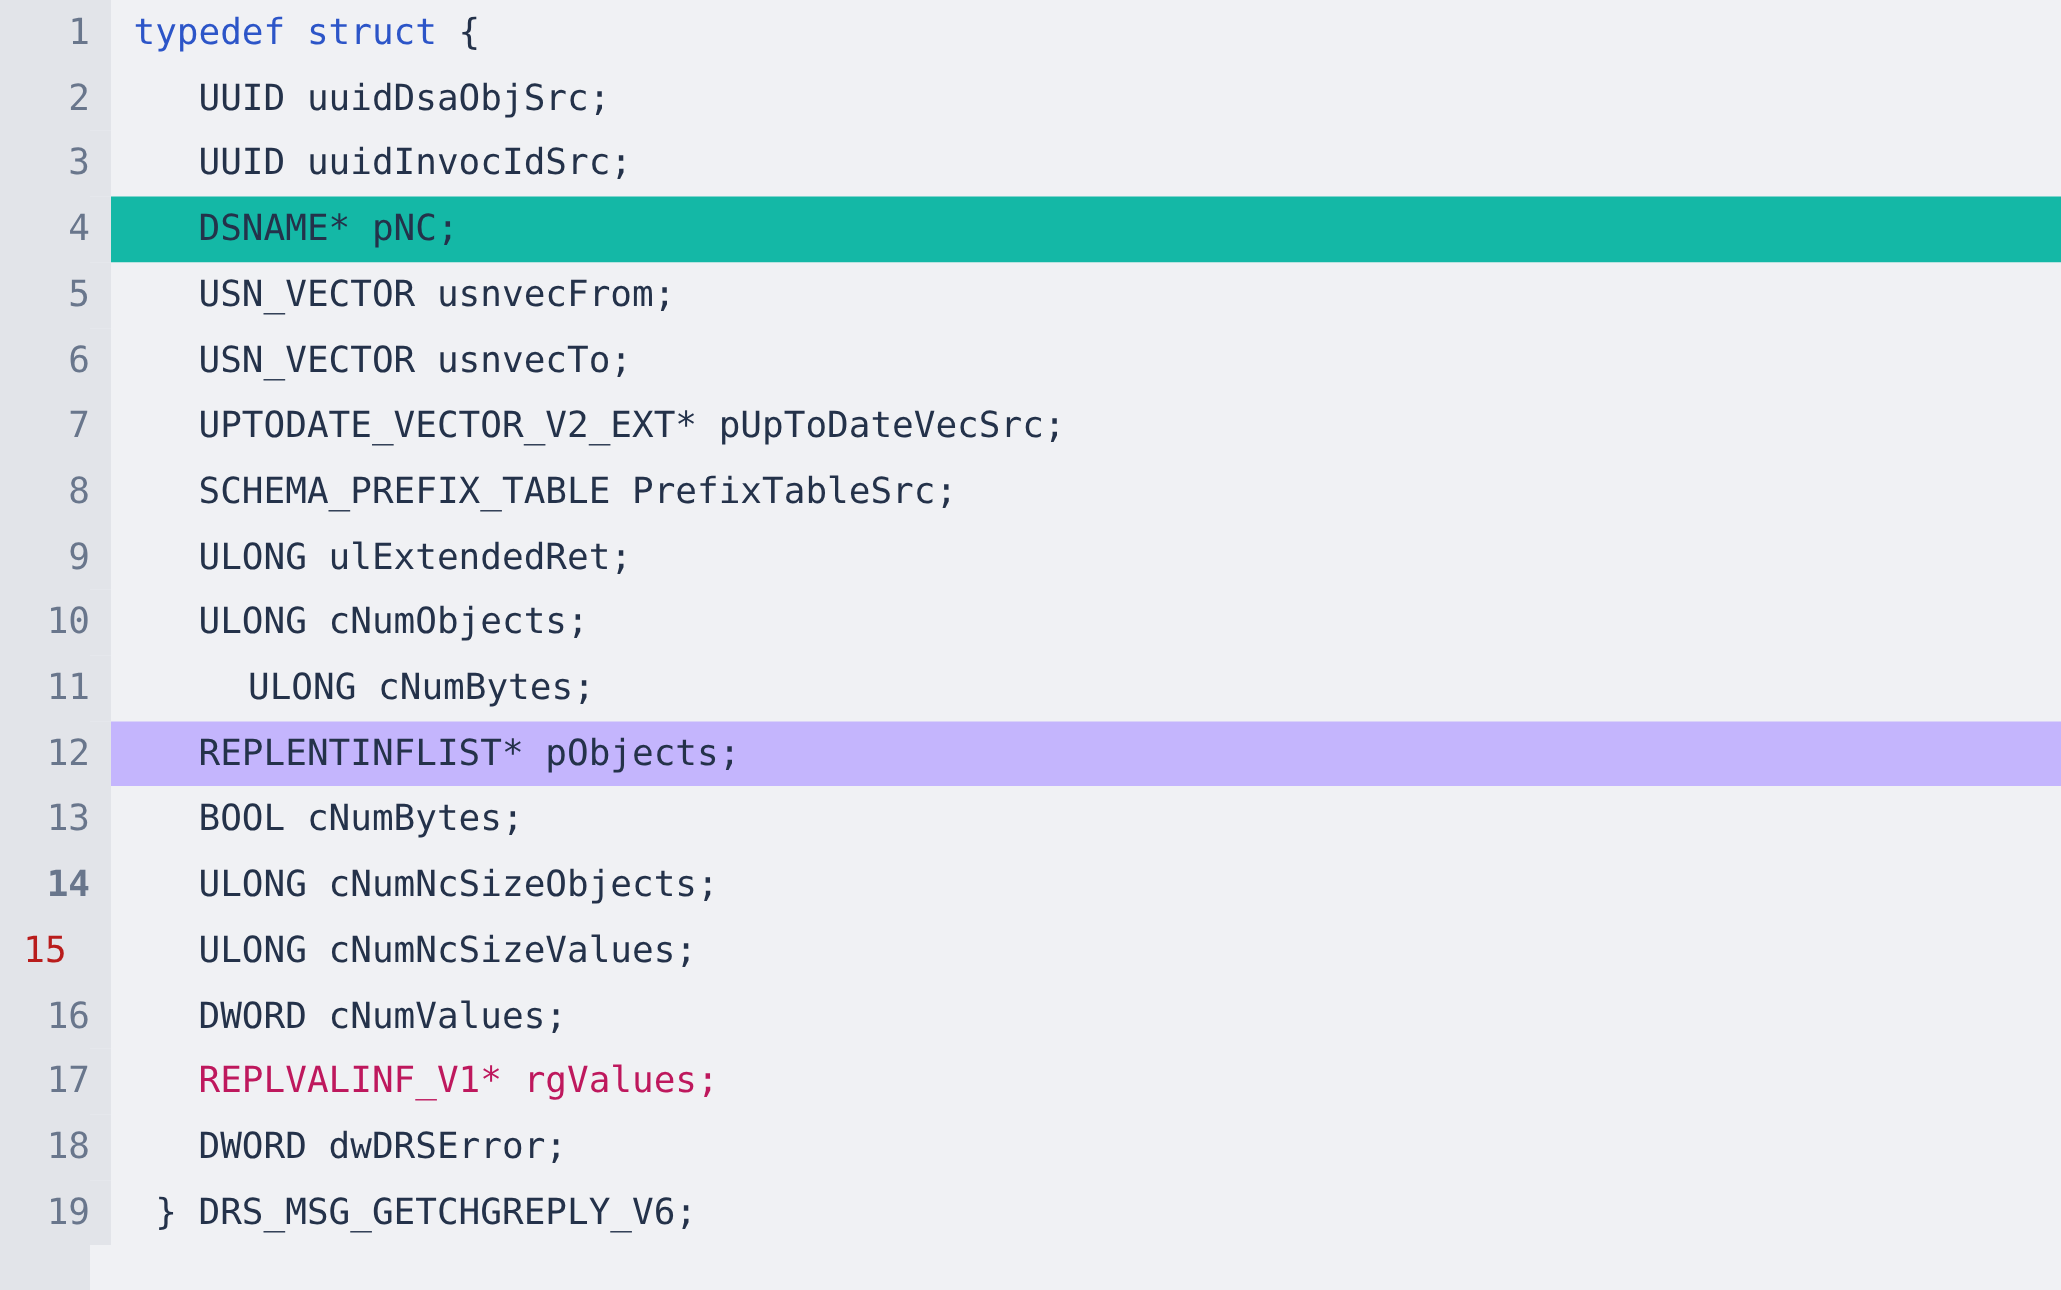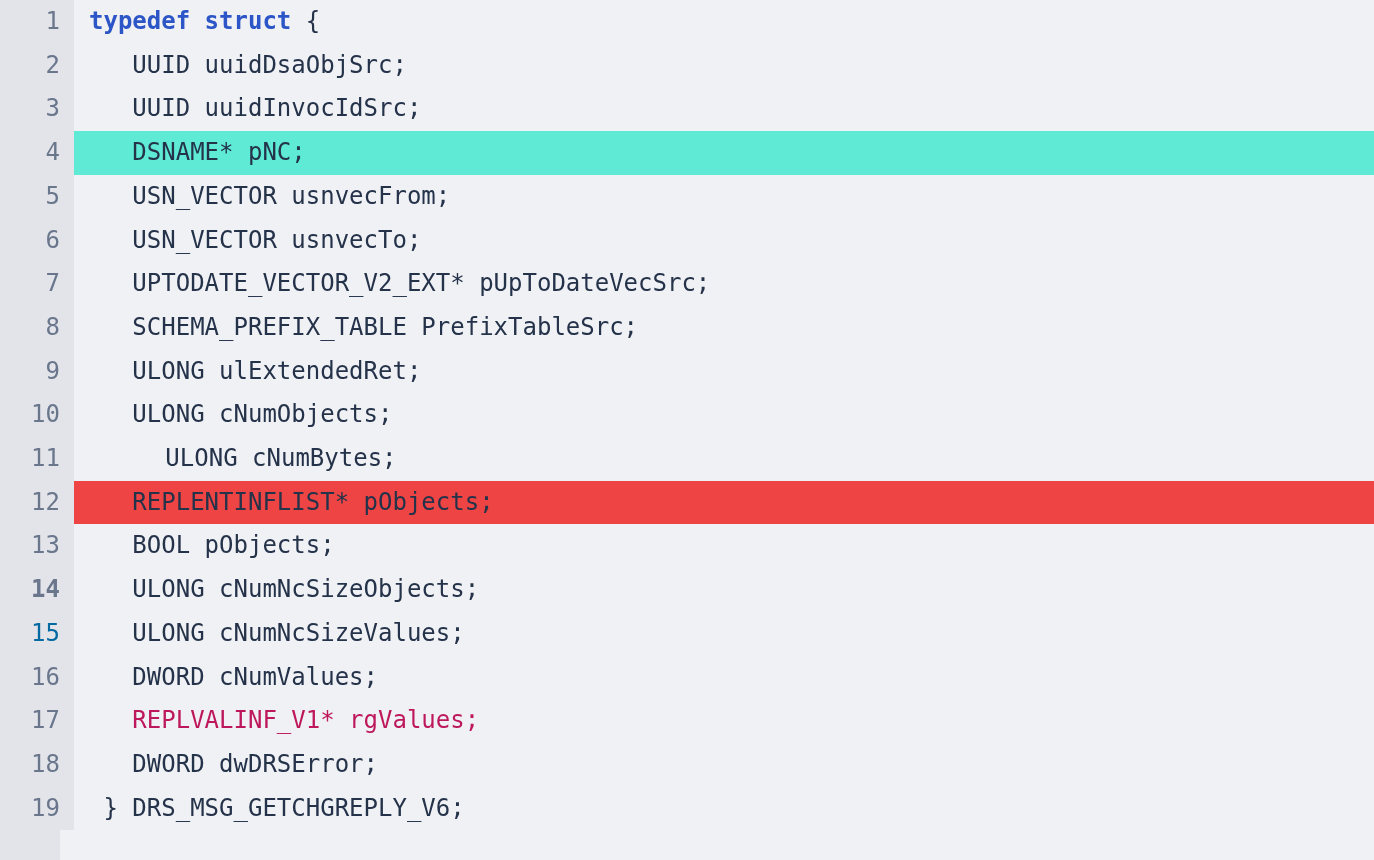--- a/index.html
+++ b/index.html
@@ -69,21 +69,21 @@
     font-size: 24px;
     font-weight: 400;
     line-height: 43.7px;
     white-space: pre;
     background: #f0f1f4;
     letter-spacing: 0;
   }
 
   .kw {
     color: #2c55c8;
-    font-weight: bold;
+    font-weight: normal;
     text-align: center;
   }
 
   .punct {
     color: #24324a;
   }
 </style>
 </head>
 <body>
 
@@ -98,21 +98,21 @@
         <tr class="code-row">
           <td class="line-number" style="color: rgb(105, 118, 140); background: rgb(226, 228, 233);">2</td>
           <td class="line-content" style="color: rgb(36, 50, 74); background: rgb(240, 241, 244);"><span>   UUID uuidDsaObjSrc;</span></td>
         </tr>
         <tr class="code-row">
           <td class="line-number" style="color: rgb(105, 118, 140); background: rgb(226, 228, 233);">3</td>
           <td class="line-content" style="color: rgb(36, 50, 74); background: rgb(240, 241, 244);"><span>   UUID uuidInvocIdSrc;</span></td>
         </tr>
         <tr class="code-row">
           <td class="line-number" style="color: rgb(105, 118, 140); background: rgb(226, 228, 233);">4</td>
-          <td class="line-content" style="color: rgb(36, 50, 74); background: #5eead4;"><span>   DSNAME* pNC;</span></td>
+          <td class="line-content" style="color: rgb(36, 50, 74); background: #14b8a6;"><span>   DSNAME* pNC;</span></td>
         </tr>
         <tr class="code-row">
           <td class="line-number" style="color: rgb(105, 118, 140); background: rgb(226, 228, 233);">5</td>
           <td class="line-content" style="color: rgb(36, 50, 74); background: rgb(240, 241, 244); margin-left: 24px;"><span>   USN_VECTOR usnvecFrom;</span></td>
         </tr>
         <tr class="code-row">
           <td class="line-number" style="color: rgb(105, 118, 140); background: rgb(226, 228, 233);">6</td>
           <td class="line-content" style="color: rgb(36, 50, 74); background: rgb(240, 241, 244);"><span>   USN_VECTOR usnvecTo;</span></td>
         </tr>
         <tr class="code-row">
@@ -130,32 +130,32 @@
         <tr class="code-row">
           <td class="line-number" style="color: rgb(105, 118, 140); background: rgb(226, 228, 233);">10</td>
           <td class="line-content" style="color: rgb(36, 50, 74); background: rgb(240, 241, 244);"><span>   ULONG cNumObjects;</span></td>
         </tr>
         <tr class="code-row">
           <td class="line-number" style="color: rgb(105, 118, 140); background: rgb(226, 228, 233);">11</td>
           <td class="line-content" style="color: rgb(36, 50, 74); background: rgb(240, 241, 244); padding-left: 48px;"><span>   ULONG cNumBytes;</span></td>
         </tr>
         <tr class="code-row">
           <td class="line-number" style="color: rgb(105, 118, 140); background: rgb(226, 228, 233);">12</td>
-          <td class="line-content" style="color: rgb(36, 50, 74); background: #ef4444;"><span>   REPLENTINFLIST* pObjects;</span></td>
+          <td class="line-content" style="color: rgb(36, 50, 74); background: #c4b5fd;"><span>   REPLENTINFLIST* pObjects;</span></td>
         </tr>
         <tr class="code-row">
           <td class="line-number" style="color: rgb(105, 118, 140); background: rgb(226, 228, 233);">13</td>
-          <td class="line-content" style="color: rgb(36, 50, 74); background: rgb(240, 241, 244);"><span>   BOOL pObjects;</span></td>
+          <td class="line-content" style="color: rgb(36, 50, 74); background: rgb(240, 241, 244);"><span>   BOOL cNumBytes;</span></td>
         </tr>
         <tr class="code-row">
           <td class="line-number" style="color: rgb(105, 118, 140); background: rgb(226, 228, 233); font-weight: bold;">14</td>
           <td class="line-content" style="color: rgb(36, 50, 74); background: rgb(240, 241, 244);"><span>   ULONG cNumNcSizeObjects;</span></td>
         </tr>
         <tr class="code-row">
-          <td class="line-number" style="color: #0369a1; background: rgb(226, 228, 233);">15</td>
+          <td class="line-number" style="color: #b91c1c; background: rgb(226, 228, 233); text-align: center;">15</td>
           <td class="line-content" style="color: rgb(36, 50, 74); background: rgb(240, 241, 244);"><span>   ULONG cNumNcSizeValues;</span></td>
         </tr>
         <tr class="code-row">
           <td class="line-number" style="color: rgb(105, 118, 140); background: rgb(226, 228, 233);">16</td>
           <td class="line-content" style="color: rgb(36, 50, 74); background: rgb(240, 241, 244);"><span>   DWORD cNumValues;</span></td>
         </tr>
         <tr class="code-row">
           <td class="line-number" style="color: rgb(105, 118, 140); background: rgb(226, 228, 233);">17</td>
           <td class="line-content" style="color: #be185d; background: rgb(240, 241, 244);"><span>   REPLVALINF_V1* rgValues;</span></td>
         </tr>

